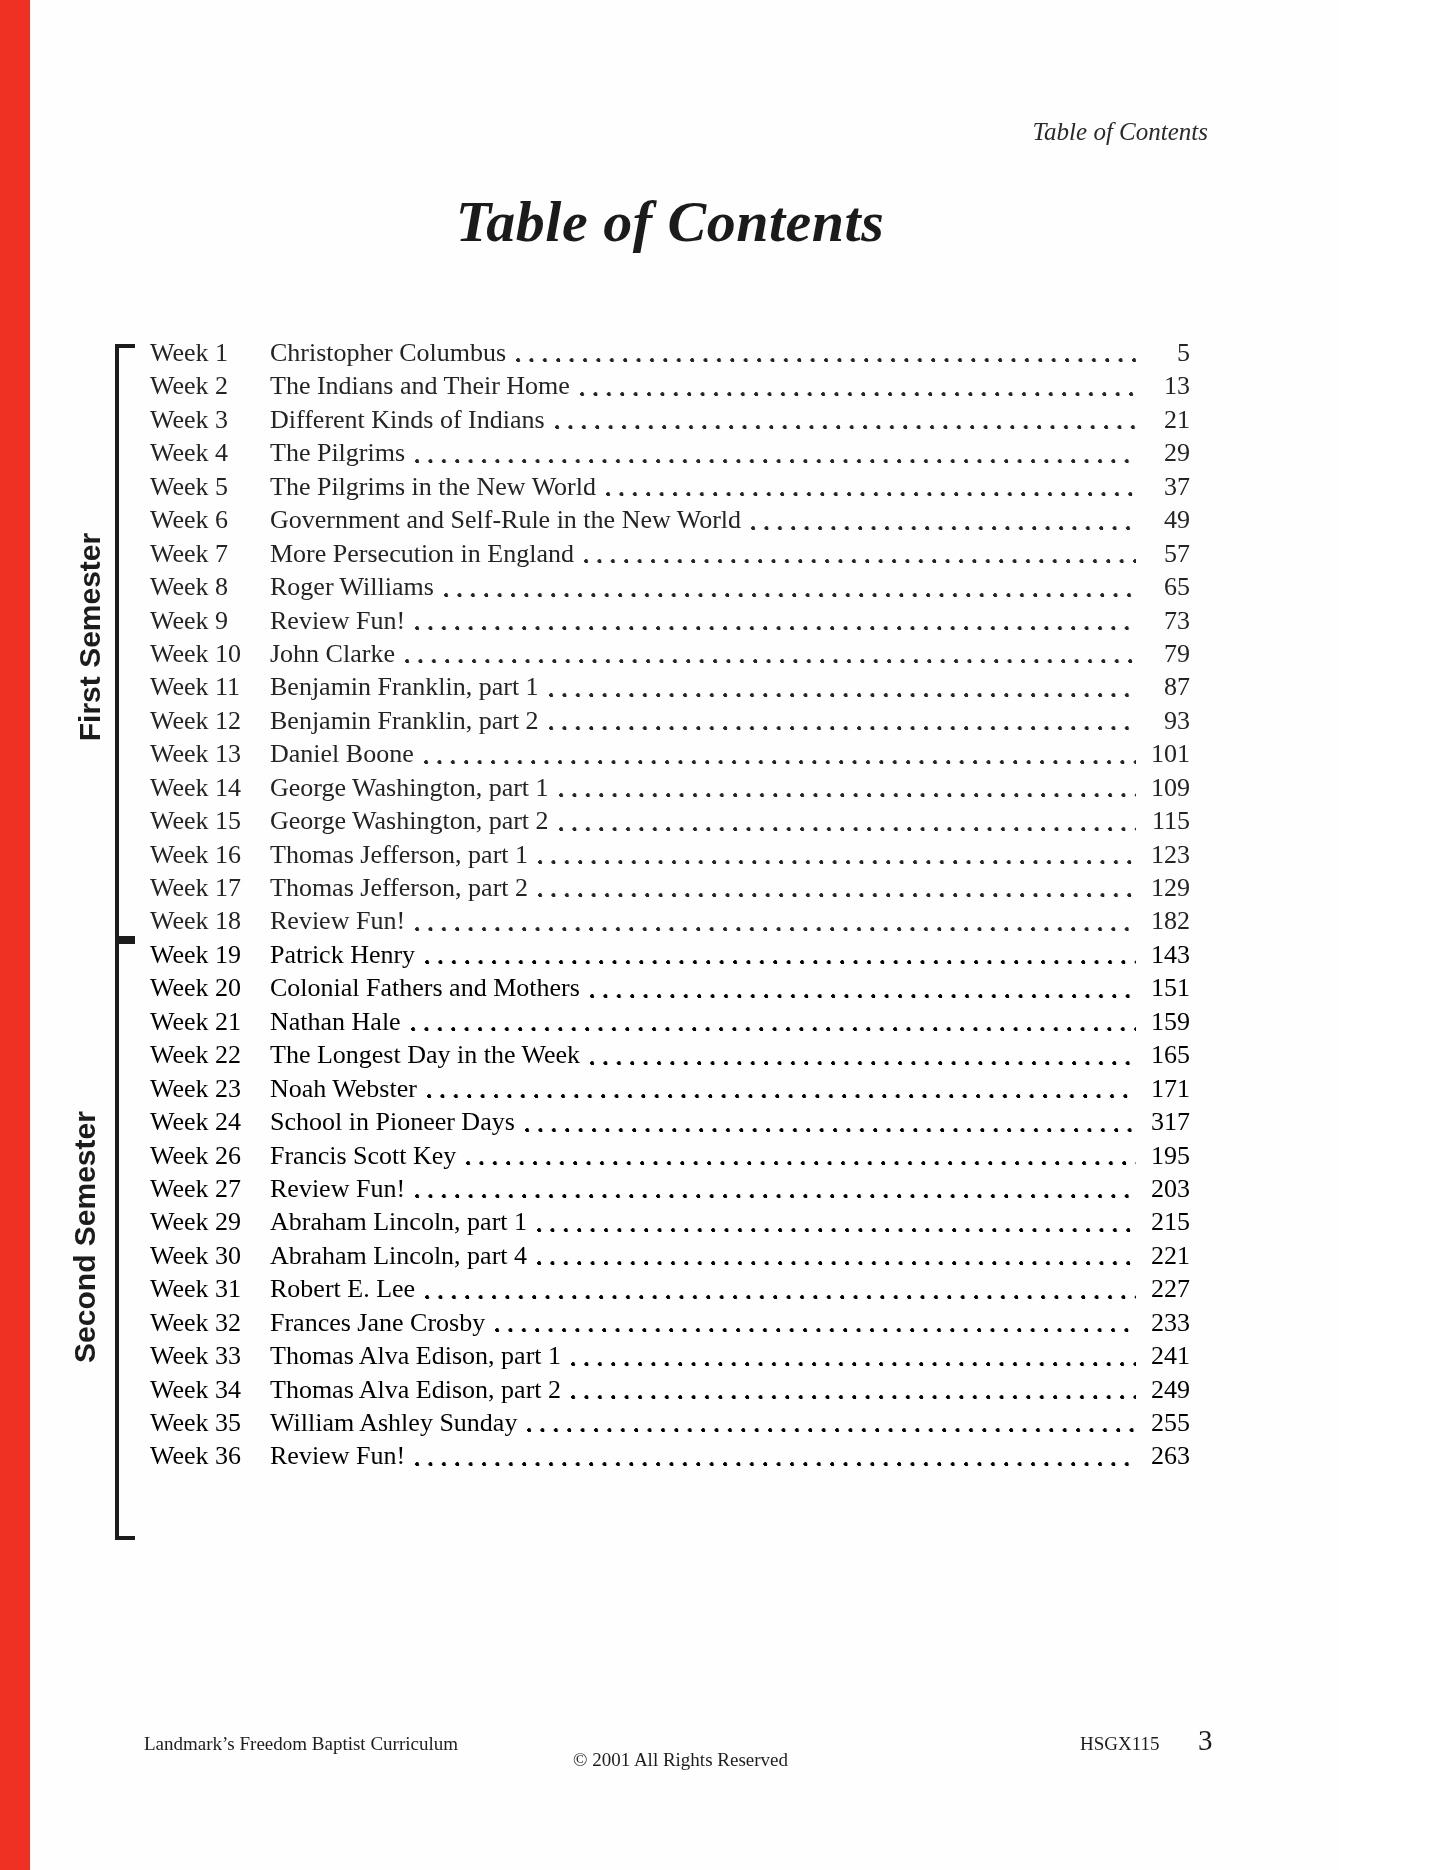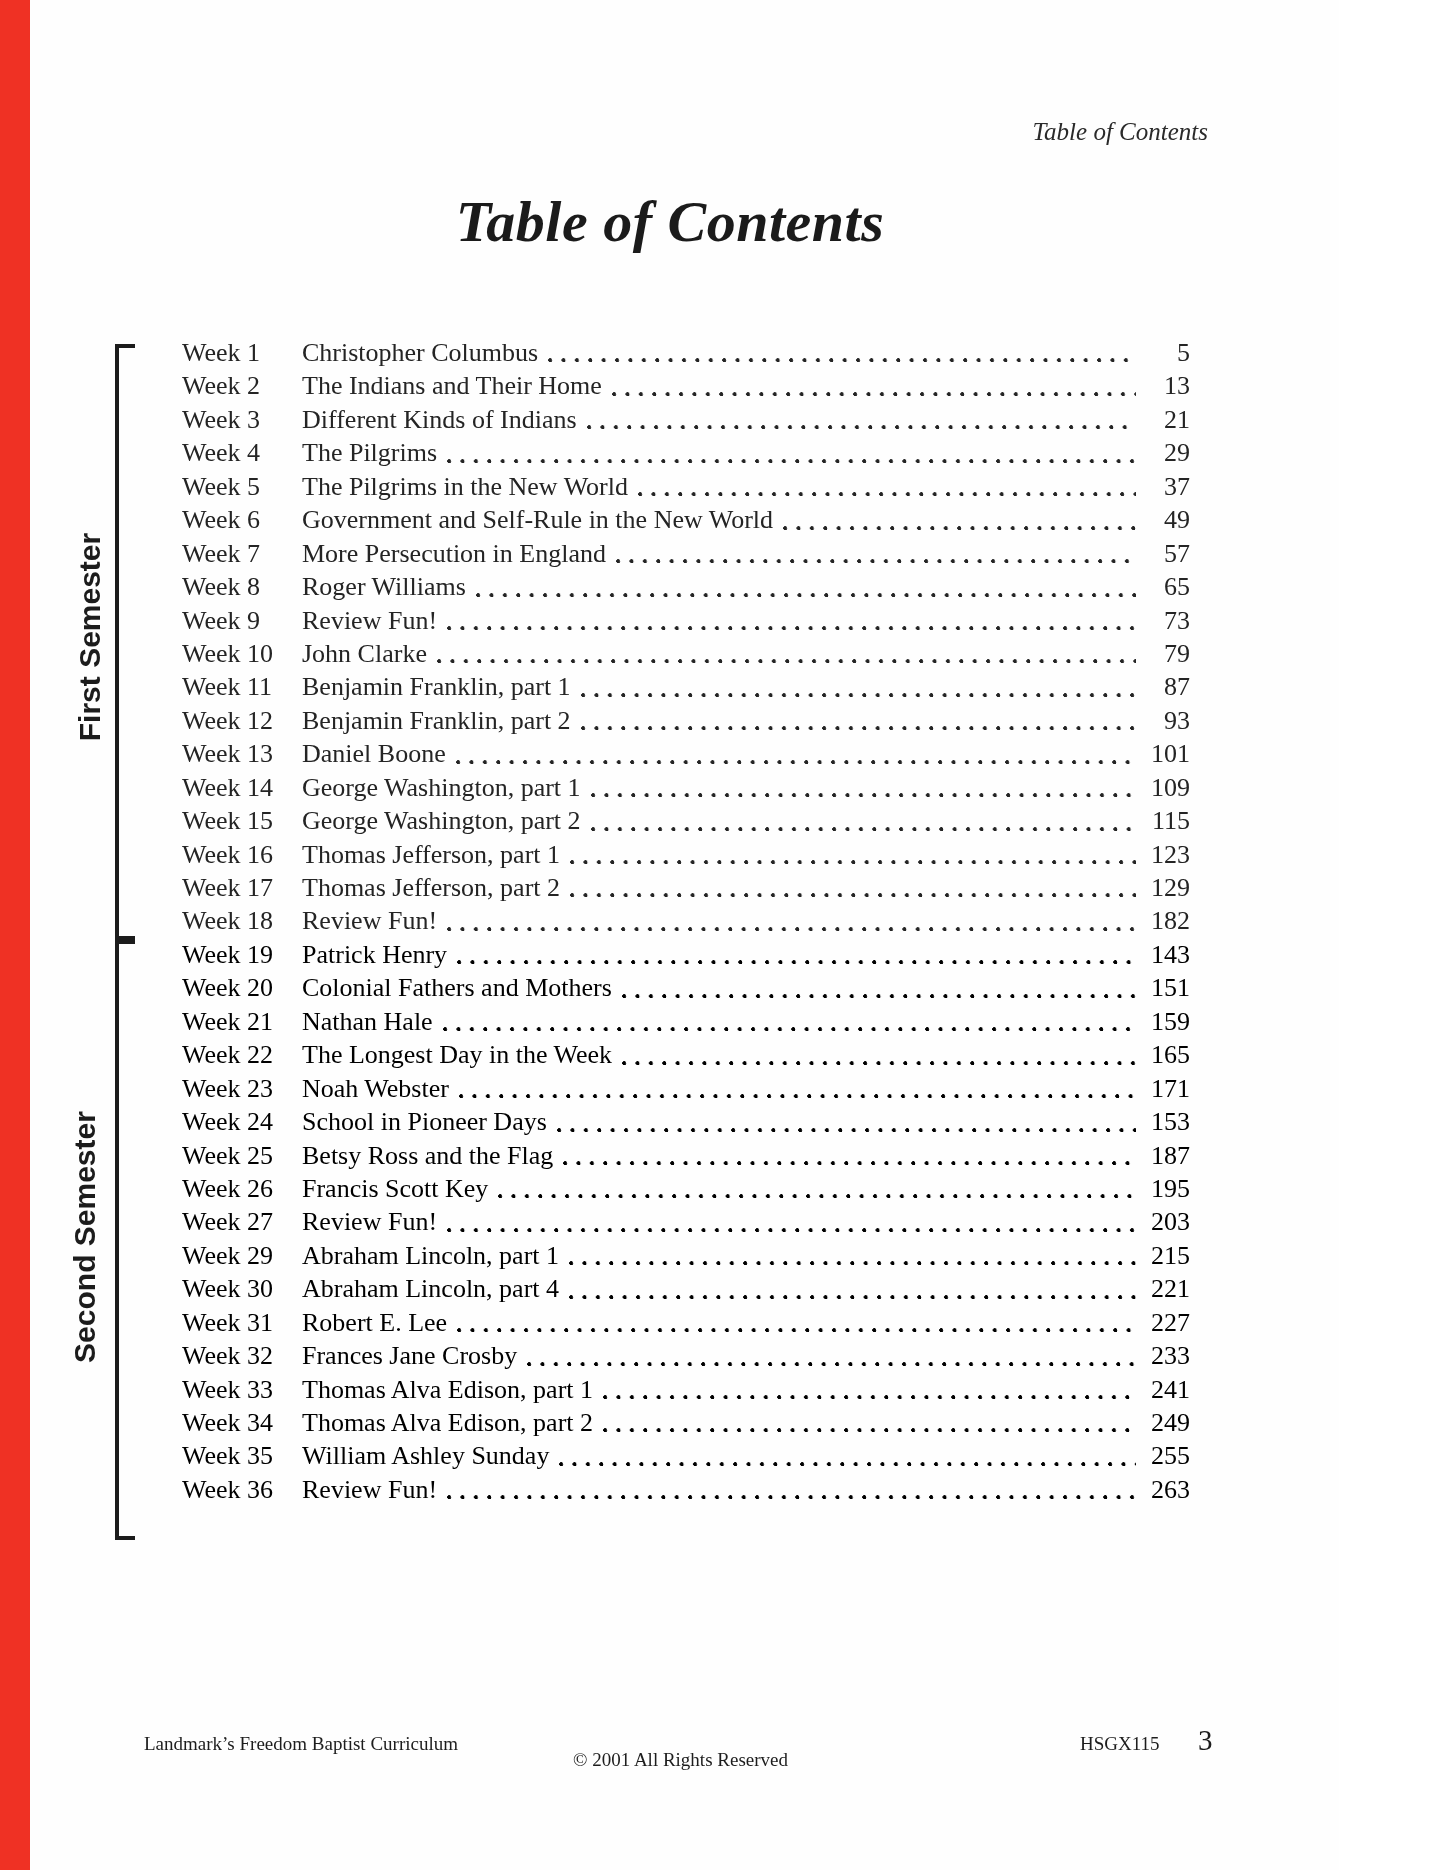--- a/index.html
+++ b/index.html
@@ -36,21 +36,21 @@
     position: absolute; left: 150px; top: 336px;
     width: 1040px;
   }
   .toc-row {
     display: flex;
     height: 33.45px; line-height: 33.45px;
     font-size: 26px;
     color: #242424;
   }
   .toc-row.muted { color: #000000; }
-  .week { flex: 0 0 120px; white-space: nowrap; margin-left: 32px; }
+  .week { flex: 0 0 120px; white-space: nowrap; }
   .entry-title { flex: 0 0 auto; white-space: nowrap; }
   .leader {
     flex: 1 1 auto;
     height: 5px;
     align-self: flex-end;
     margin: 0 6px 6px 10px;
     background-image: radial-gradient(circle at 2.2px 2.2px, currentColor 1.8px, transparent 2.2px);
     background-size: 13.4px 5px;
     background-repeat: repeat-x;
   }
@@ -240,27 +240,21 @@
         <div class="toc-row muted">
           <span class="week">Week 23</span>
           <span class="entry-title">Noah Webster</span>
           <span class="leader"></span>
           <span class="pagenum">171</span>
         </div>
         <div class="toc-row muted">
           <span class="week">Week 24</span>
           <span class="entry-title">School in Pioneer Days</span>
           <span class="leader"></span>
-          <span class="pagenum">153</span>
-        </div>
-        <div class="toc-row muted">
-          <span class="week">Week 25</span>
-          <span class="entry-title">Betsy Ross and the Flag</span>
-          <span class="leader"></span>
-          <span class="pagenum">187</span>
+          <span class="pagenum">317</span>
         </div>
         <div class="toc-row muted">
           <span class="week">Week 26</span>
           <span class="entry-title">Francis Scott Key</span>
           <span class="leader"></span>
           <span class="pagenum">195</span>
         </div>
         <div class="toc-row muted">
           <span class="week">Week 27</span>
           <span class="entry-title">Review Fun!</span>

